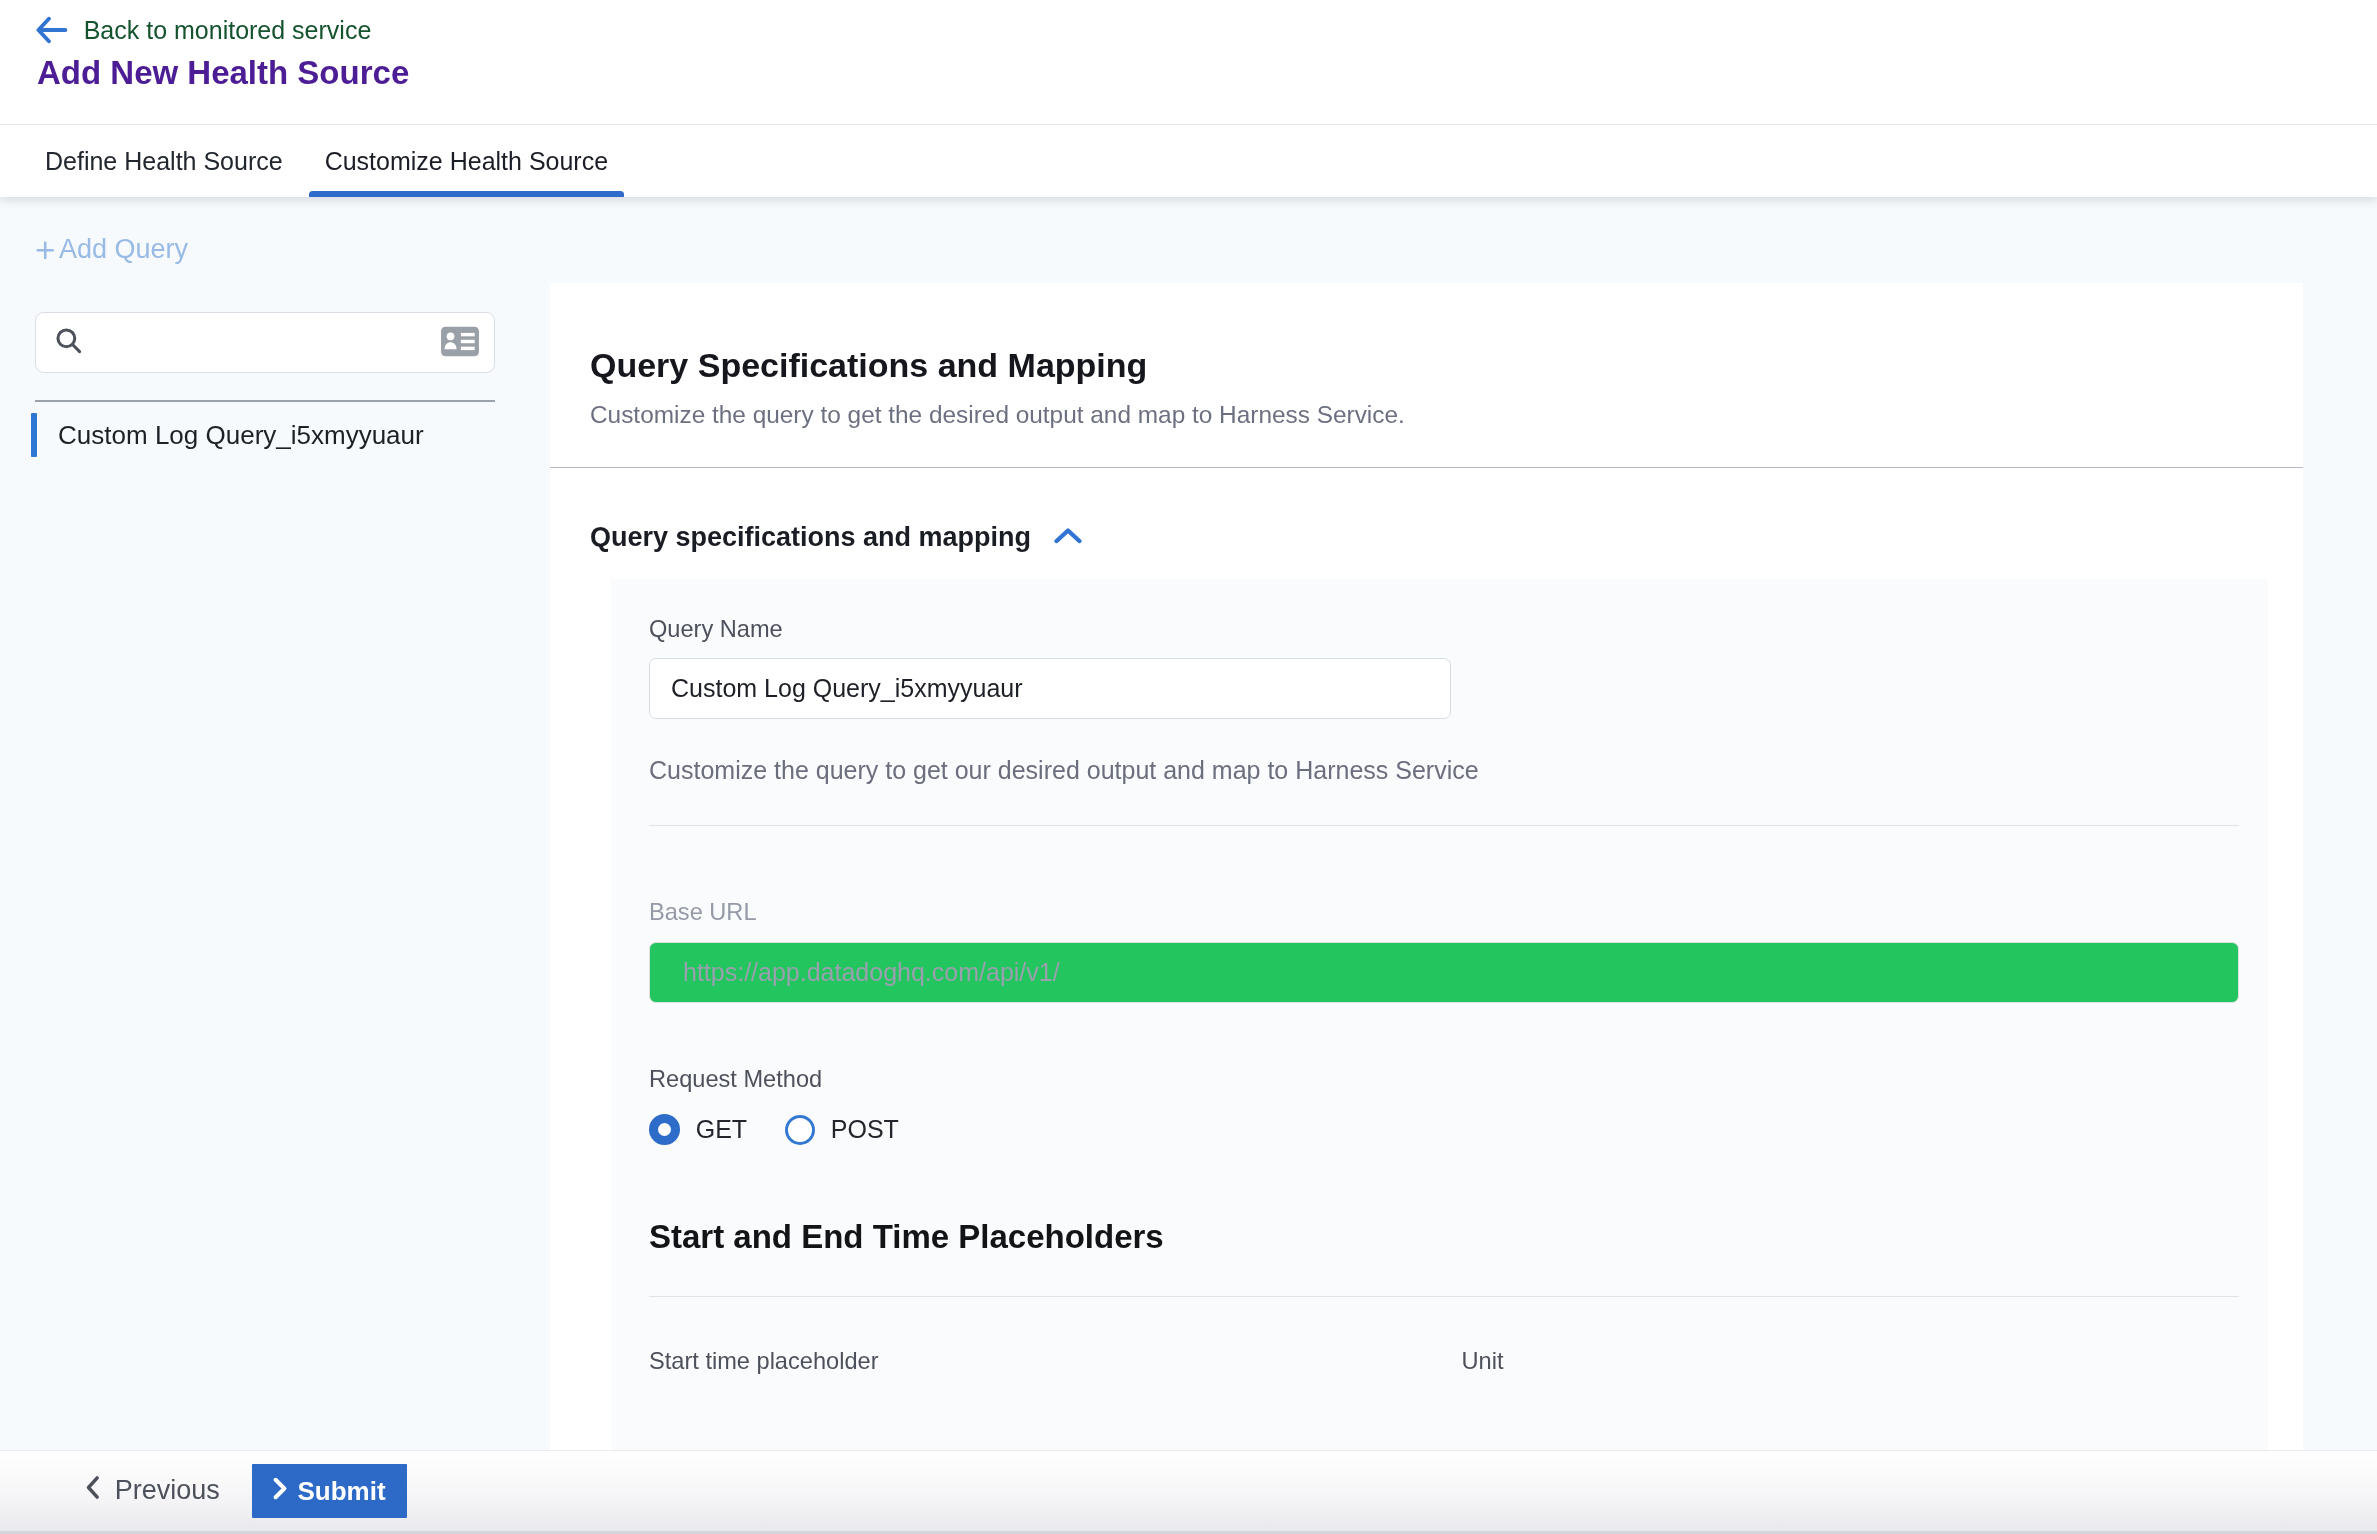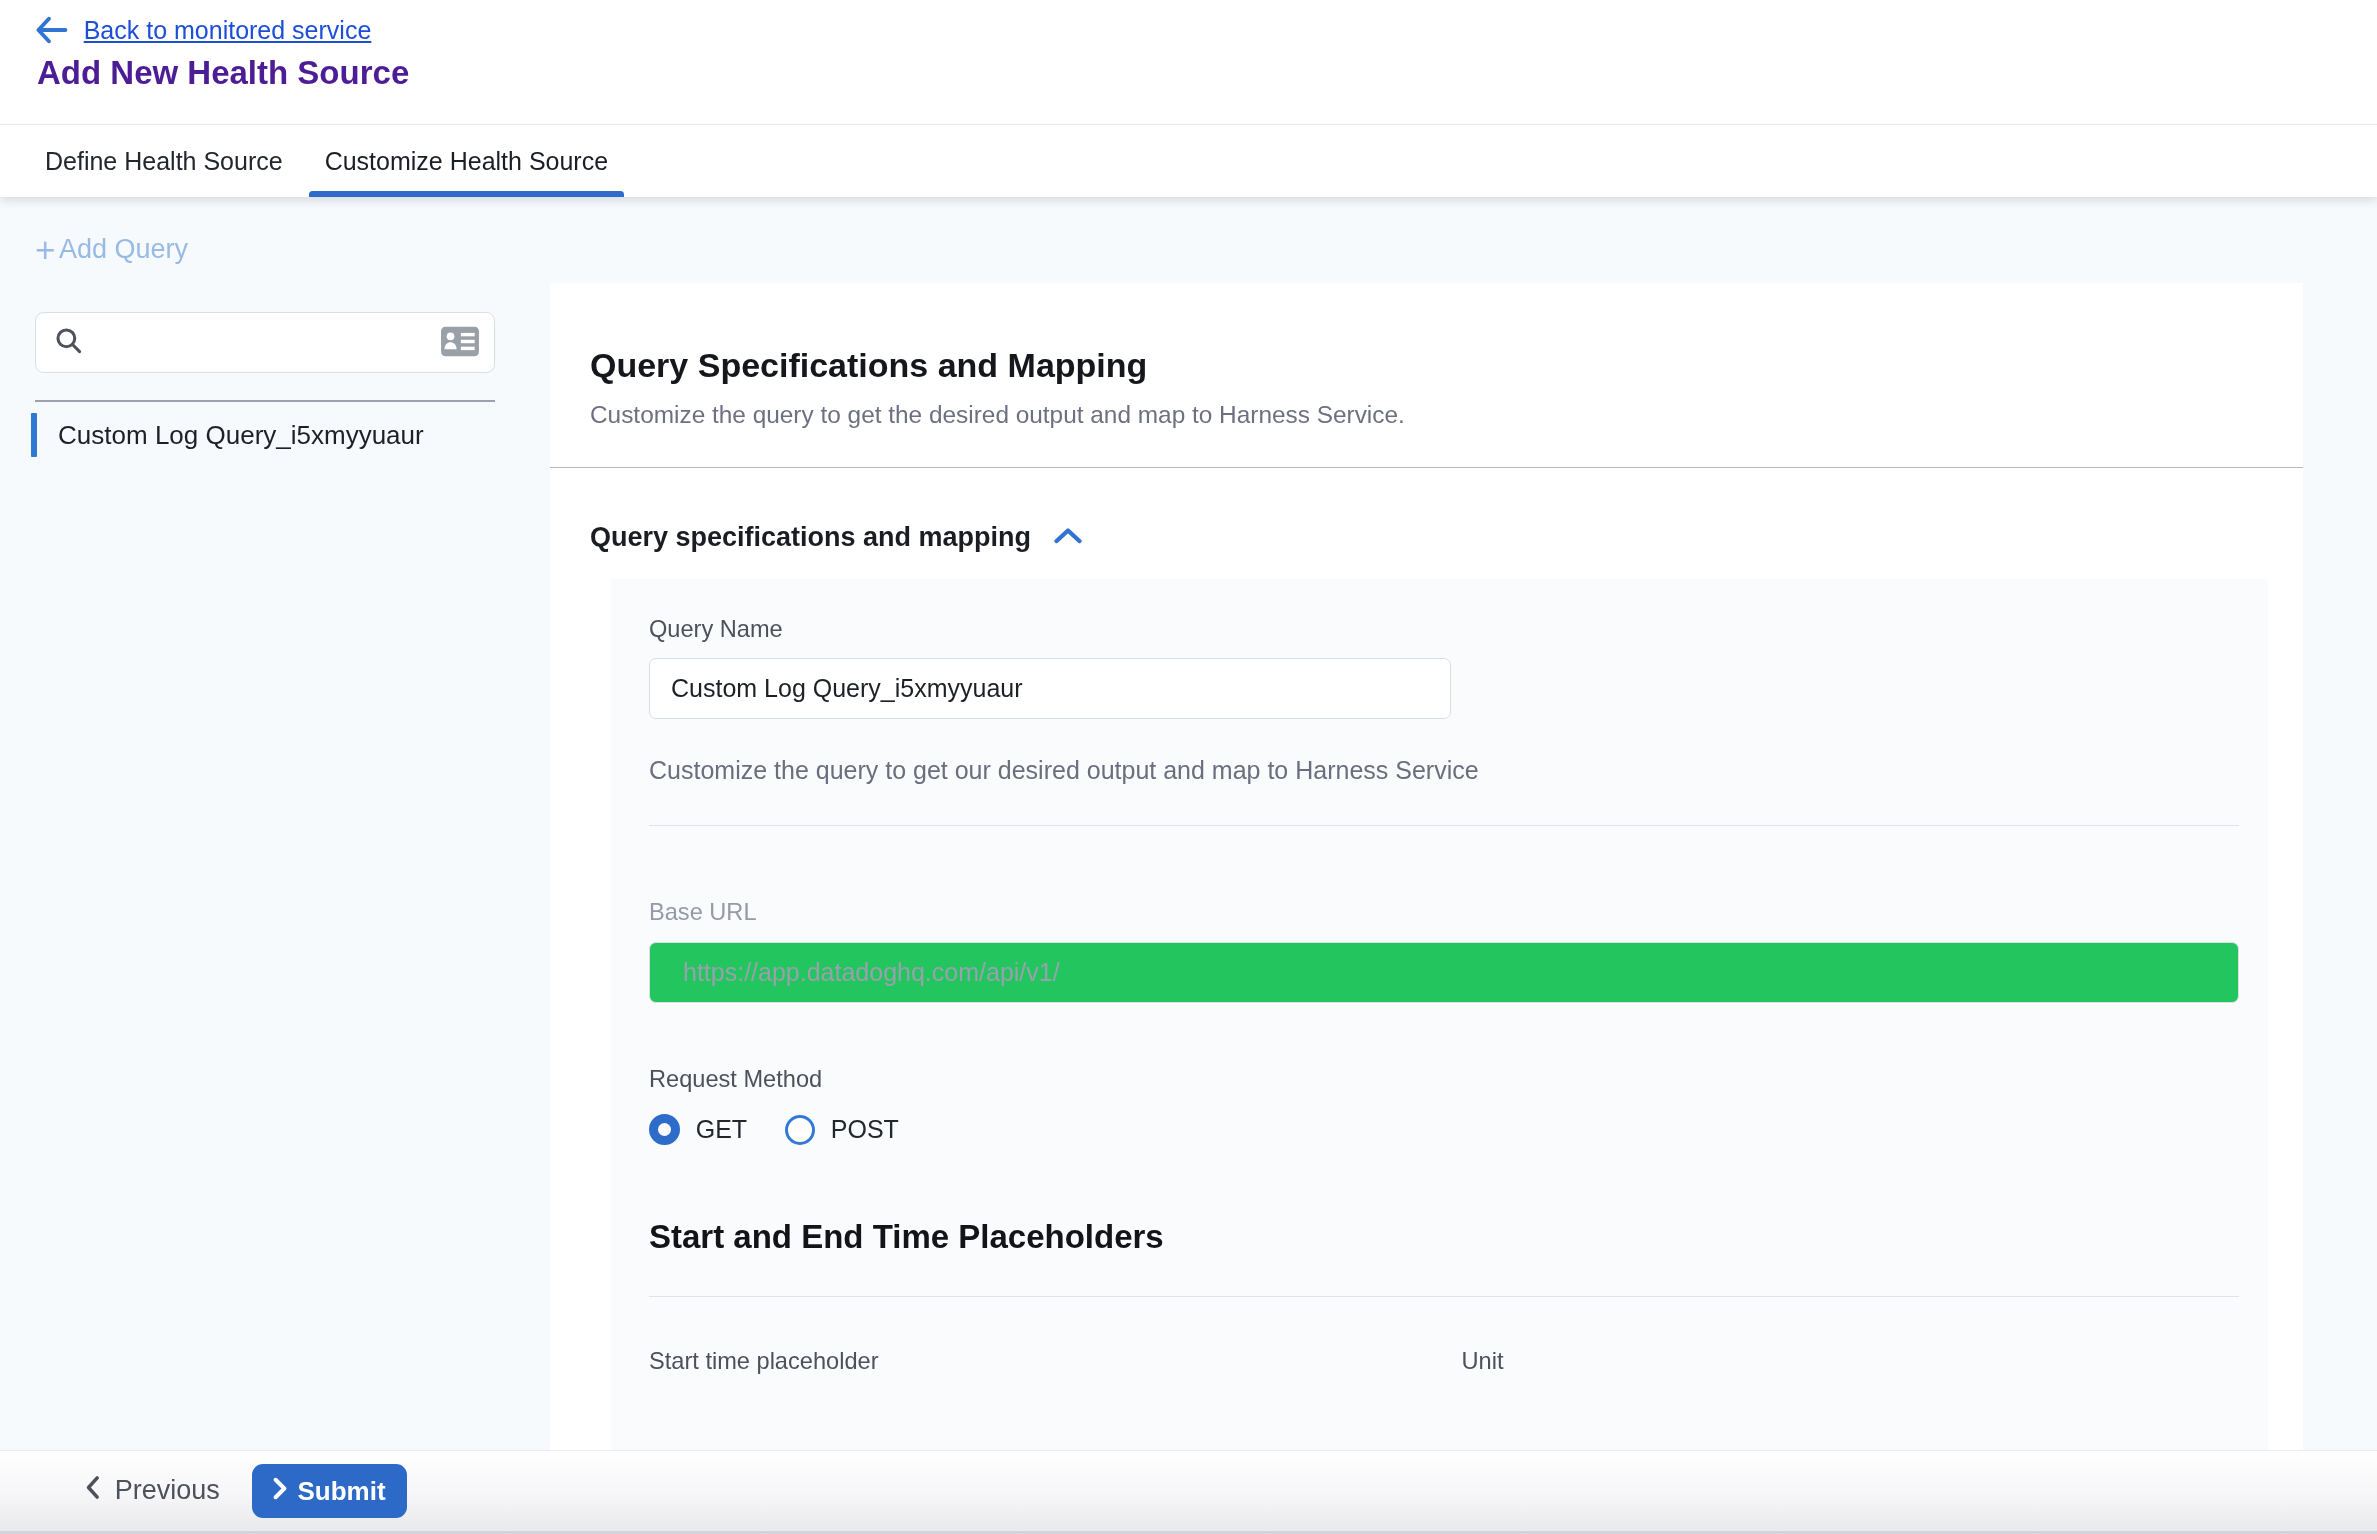--- a/index.html
+++ b/index.html
@@ -2,21 +2,21 @@
 <html style="font-size:14px"><head>
 <meta charset="utf-8">
 <style>
   * { box-sizing: border-box; }
   html, body { margin: 0; padding: 0; background: #ffffff; }
   body { font-family: "Liberation Sans", sans-serif; width: 2377px; height: 1534px; overflow: hidden; }
   .page { position: relative; width: 2377px; height: 1534px; background: #f6fafd; overflow: hidden; }
 
   
   .header { position: absolute; top: 0; left: 0; right: 0; height: 124px; background: #ffffff; z-index: 6; }
-  .back-link { position: absolute; left: 35px; top: 15.7px; display: flex; align-items: center; gap: 15.7px; color: #1d4ed8; font-size: 25px; cursor: pointer; text-decoration: underline; }
+  .back-link { position: absolute; left: 35px; top: 15.7px; display: flex; align-items: center; gap: 15.7px; color: #14532d; font-size: 25px; cursor: pointer; }
   .back-link svg { display: block; }
   .page-title { position: absolute; left: 37px; top: 54px; font-size: 33px; font-weight: 700; color: #4c1d95; }
 
   
   .tabbar { position: absolute; top: 124px; left: 0; right: 0; height: 73px; background: #ffffff; border-top: 1.7px solid #e7e8ee; box-shadow: 0 4.4px 7.9px rgba(96,97,112,0.18); display: flex; align-items: stretch; padding-left: 45px; z-index: 5; }
   .tab { position: relative; display: flex; align-items: center; font-size: 25px; color: #22262e; cursor: pointer; }
   .tab + .tab { margin-left: 42px; }
   .tab.active { font-weight: 400; color: #1b1e26; }
   .tab.active::after { content: ""; position: absolute; left: -15.7px; right: -15.7px; bottom: 0; height: 6.1px; background: #2f6bcb; border-radius: 3.5px 3.5px 0 0; }
 
@@ -63,21 +63,21 @@
 
   .sub-heading { margin: 73px 0 0 0; font-size: 33px; font-weight: 700; color: #121418; }
 
   .two-col { display: flex; margin-top: 51px; gap: 36px; }
   .col-start { width: 785px; }
   .col-unit { width: 786px; }
 
   
   .footer { position: absolute; left: 0; right: 0; bottom: 0; height: 84px; background: linear-gradient(180deg, #ffffff 0%, #f6f6f8 55%, #e9e9ed 100%); border-top: 0.9px solid #ececf0; border-bottom: 3.5px solid #d3d4dc; z-index: 10; }
   .prev-btn { position: absolute; left: 79px; top: 50%; transform: translateY(-50%); display: flex; align-items: flex-end; gap: 14px; font-size: 27px; color: #4d515c; background: transparent; border: none; cursor: pointer; font-family: "Liberation Sans", sans-serif; }
-  .submit-btn { position: absolute; left: 252px; top: 50%; transform: translateY(-50%); height: 54px; padding: 0 21px; display: flex; align-items: center; gap: 10.5px; background: #2d6ac8; border: none; border-radius: 11px; color: #ffffff; font-size: 26px; font-weight: 700; cursor: pointer; font-family: "Liberation Sans", sans-serif; }
+  .submit-btn { position: absolute; left: 252px; top: 50%; transform: translateY(-50%); height: 54px; padding: 0 21px; display: flex; align-items: center; gap: 10.5px; background: #2d6ac8; border: none; border-radius: 1px; color: #ffffff; font-size: 26px; font-weight: 700; cursor: pointer; font-family: "Liberation Sans", sans-serif; }
 </style>
 </head>
 <body>
 
 <div class="page">
 
   <div class="header">
     <div class="back-link">
       <span>
         <svg width="33" height="28" viewBox="0 0 38 32">

